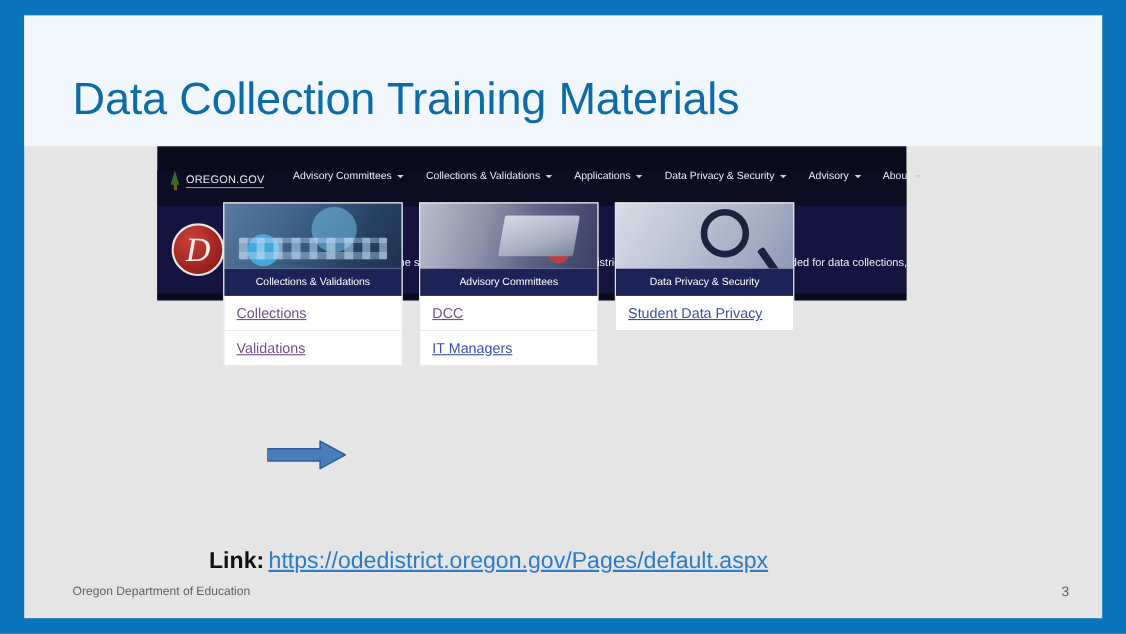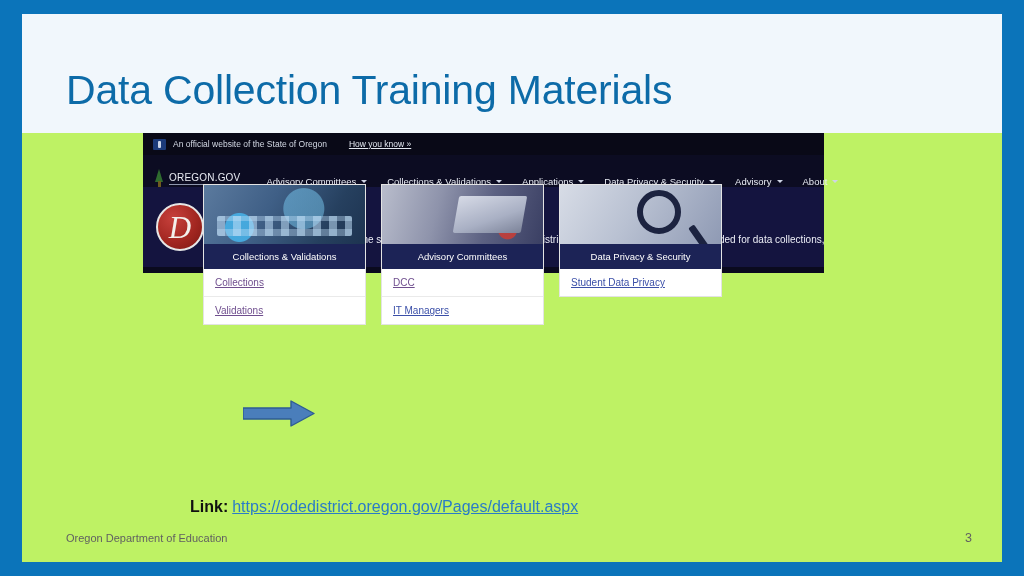--- a/index.html
+++ b/index.html
@@ -21,21 +21,21 @@
     width: 1024px;
     height: 576px;
     background: #0b74ba;
   }
   .slide-inner {
     position: absolute;
     left: 22px;
     top: 14px;
     width: 980px;
     height: 548px;
-    background: #bef264;
+    background: #e5e5e5;
     overflow: hidden;
   }
   .title-band {
     position: absolute;
     left: 0; top: 0;
     width: 980px;
     height: 119px;
     background: #f1f7fc;
   }
   .slide-title {
@@ -99,21 +99,21 @@
     white-space: nowrap;
   }
 
   .site-nav {
     position: absolute;
     left: 0; top: 22px;
     width: 681px;
     height: 32px;
     background: #0c0c22;
     display: flex;
-    align-items: flex-end;
+    align-items: flex-start;
   }
   .gov-logo {
     display: flex;
     align-items: center;
     margin-left: 10px;
     margin-right: 26px;
     flex: none;
   }
   .tree-icon {
     width: 13px;
@@ -299,21 +299,21 @@
   .card-title {
     background: #1c2356;
     color: #ffffff;
     font-size: 9.5px;
     text-align: center;
     padding: 7px 2px;
     white-space: nowrap;
   }
   .card-link {
     display: block;
-    font-size: 10px;
+    font-size: 13px;
     color: #6f4e8e;
     text-decoration: underline;
     padding: 8px 0 8px 11px;
     border-top: 1px solid #eaeaea;
     white-space: nowrap;
   }
   .card-link.blue { color: #3b4fa8; }
   .card-link:first-of-type { border-top: none; }
 
   
@@ -323,21 +323,21 @@
     top: 386px;
     width: 72px;
     height: 27px;
   }
 
   
   .link-line {
     position: absolute;
     left: 168px;
     top: 484px;
-    font-size: 16px;
+    font-size: 21px;
     white-space: nowrap;
   }
   .link-label {
     color: #111111;
     font-weight: bold;
   }
   .link-url {
     color: #2a7cc7;
     text-decoration: underline;
     margin-left: 4px;
@@ -364,25 +364,20 @@
 <body>
 
 <div class="slide">
   <div class="slide-inner">
 
     <div class="title-band"></div>
     <div class="slide-title">Data Collection Training Materials</div>
 
     <div class="site">
 
-      <div class="site-official">
-        <div class="flag-chip"></div>
-        <span class="official-text">An official website of the State of Oregon</span>
-        <span class="how-you-know">How you know »</span>
-      </div>
 
       <div class="site-nav">
         <div class="gov-logo">
           <span class="tree-icon"></span>
           <span class="gov-word">OREGON.GOV</span>
         </div>
         <div class="nav-item">
           <span>Advisory Committees</span>
           <i class="caret"></i>
         </div>

